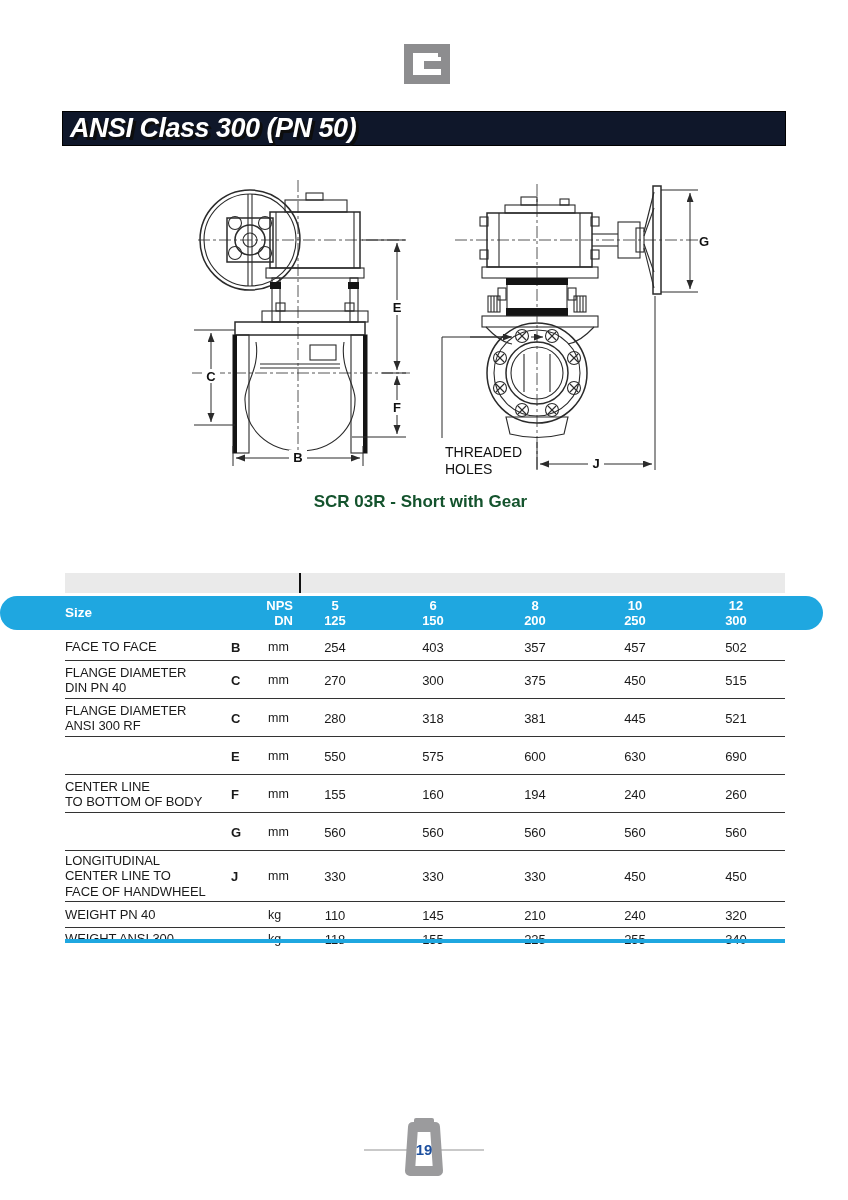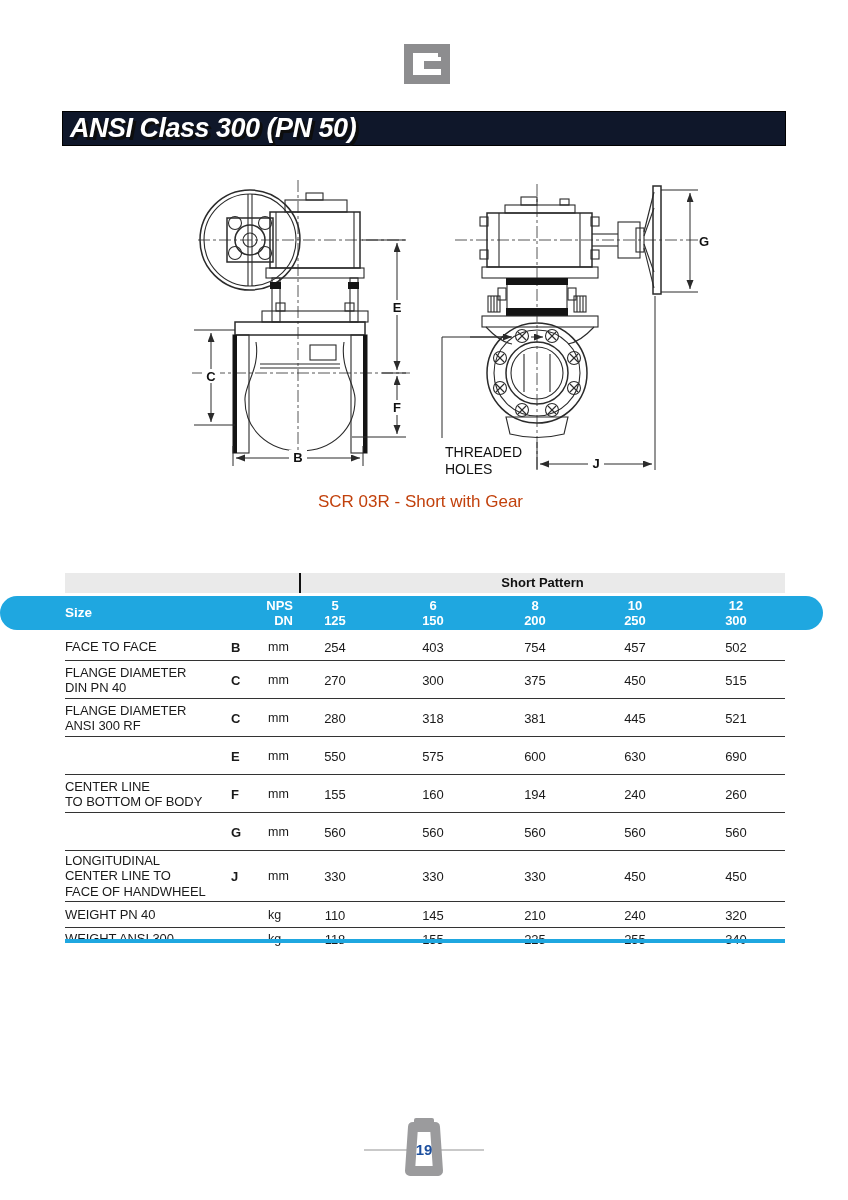--- a/index.html
+++ b/index.html
@@ -27,21 +27,21 @@
   .blk{fill:#141414;stroke:none;}
   .dim{stroke:#2b2b2b;stroke-width:1px;fill:none;
        marker-start:url(#ar-s);marker-end:url(#ar-e);}
   .ldr{stroke:#2b2b2b;stroke-width:1px;fill:none;marker-end:url(#ar-e);}
   .tick{stroke:#2b2b2b;stroke-width:1px;fill:none;}
   .dtxt{font:700 13px "Liberation Sans",sans-serif;fill:#111;text-anchor:middle;}
   .ntxt{font:400 14px "Liberation Sans",sans-serif;fill:#111;}
   .wbg{fill:#fff;stroke:none;}
   .caption{
     position:absolute;left:0;right:7px;top:492px;text-align:center;
-    font-size:17px;font-weight:400;color:#c2410c;
+    font-size:17px;font-weight:700;color:#14532d;
   }
   
   .tbl-gray{
     position:absolute;left:65px;top:573px;width:720px;height:20px;background:#EAEAEA;
   }
   .tbl-gray .group{
     position:absolute;left:235px;top:0;width:485px;height:20px;line-height:20px;
     text-align:center;font-size:13px;font-weight:700;color:#111;
   }
   .tbl-gray .vdiv{position:absolute;left:234px;top:0;width:2px;height:20px;background:#111;}
@@ -278,21 +278,20 @@
       <text class="ntxt" x="305" y="287">THREADED</text>
       <text class="ntxt" x="305" y="304">HOLES</text>
     </g>
   </g>
 </svg>
 
 <div class="caption">SCR 03R - Short with Gear</div>
 
 <div class="tbl-gray">
   <div class="vdiv"></div>
-  <div class="group">Short Pattern</div>
 </div>
 
 <div class="tbl-blue">
   <div class="size">Size</div>
   <div class="npsdn">
     <div>NPS</div>
     <div>DN</div>
   </div>
   <div class="colh c0">
     <div>5</div>
@@ -316,21 +315,21 @@
   </div>
 </div>
 
 <div class="rows">
   <div class="row h27">
     <span class="lbl">FACE TO FACE</span>
     <span class="dimL">B</span>
     <span class="unit">mm</span>
     <span class="val v0">254</span>
     <span class="val v1">403</span>
-    <span class="val v2">754</span>
+    <span class="val v2">357</span>
     <span class="val v3">457</span>
     <span class="val v4">502</span>
   </div>
   <div class="row h37">
     <span class="lbl">FLANGE DIAMETER
 DIN PN 40</span>
     <span class="dimL">C</span>
     <span class="unit">mm</span>
     <span class="val v0">270</span>
     <span class="val v1">300</span>

